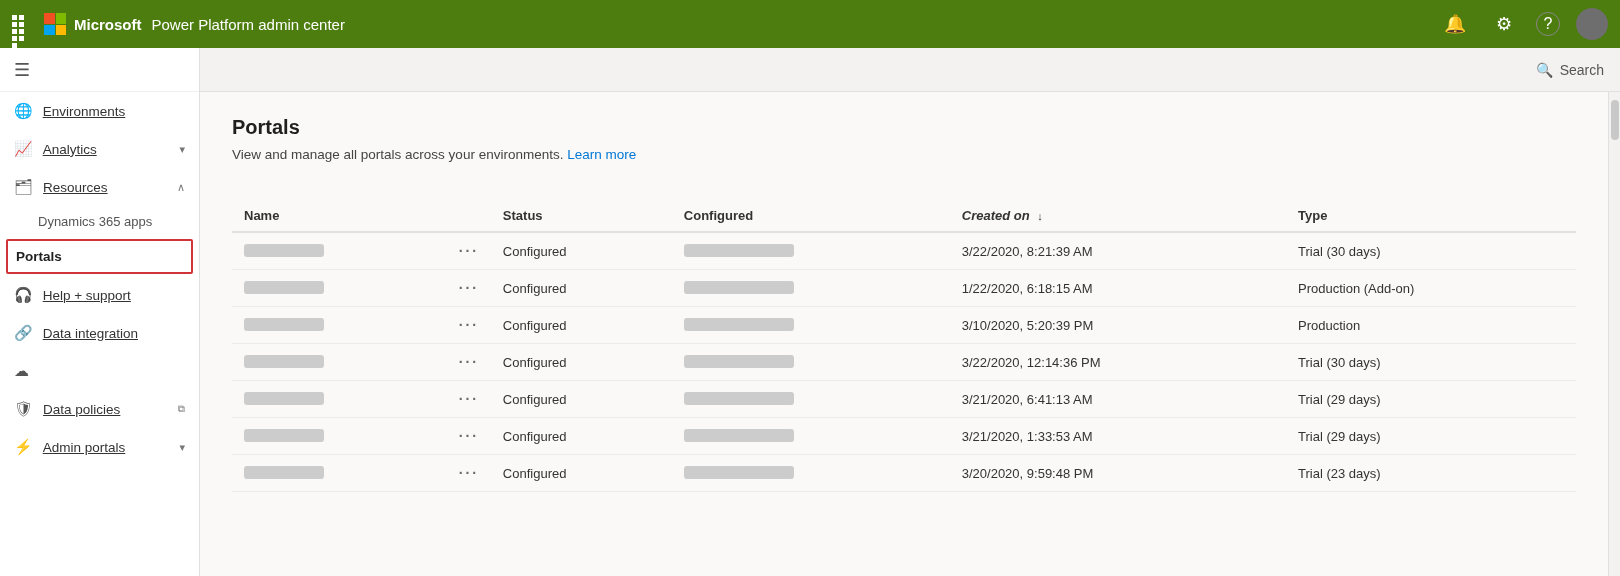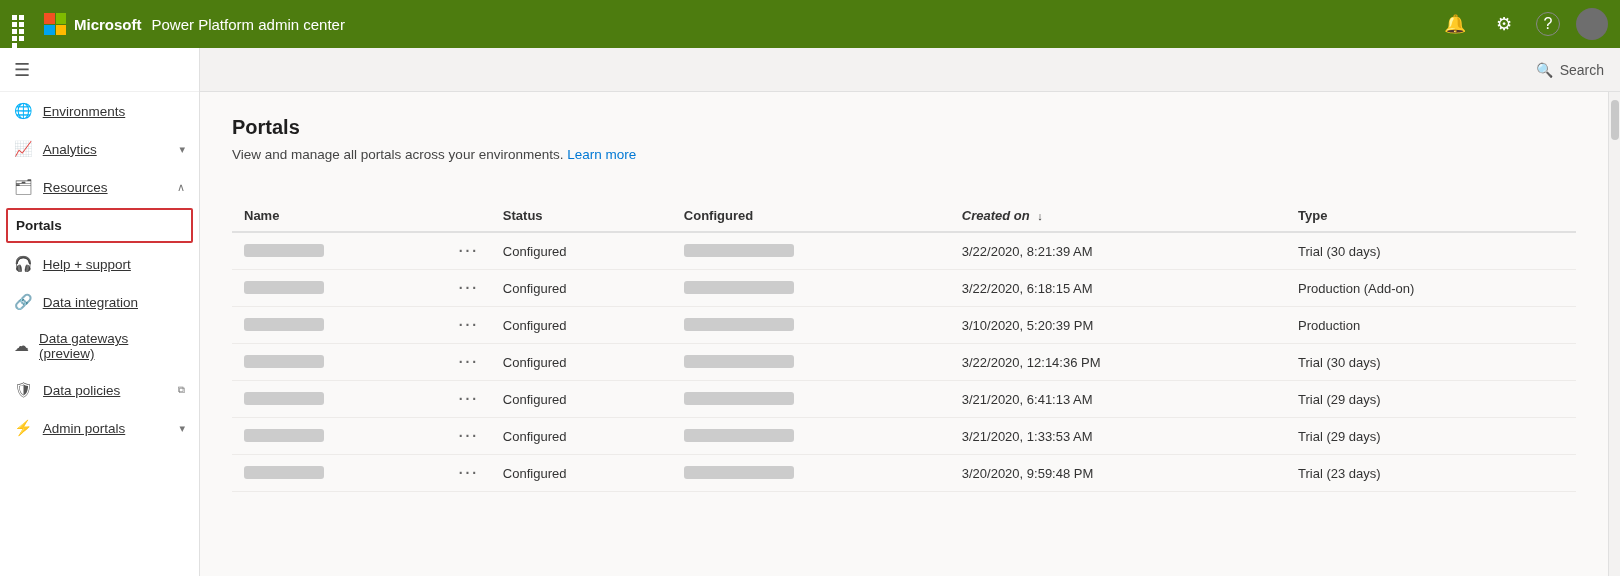--- a/index.html
+++ b/index.html
@@ -187,38 +187,40 @@
       <span class="sidebar-label">Analytics</span>
       <span class="sidebar-chevron">▾</span>
     </div>
 
     <div class="sidebar-item">
       <span class="sidebar-icon">🗂</span>
       <span class="sidebar-label">Resources</span>
       <span class="sidebar-chevron">∧</span>
     </div>
 
+    <div class="sidebar-sub">
+      <span>Dynamics 365 apps</span>
+    </div>
 
     <div class="sidebar-item selected-box" style="border:2px solid #d13438; border-radius:2px; margin:2px 6px; padding:8px 8px; background:#fff;">
       <span style="font-weight:600; color:#1f1f1f;">Portals</span>
     </div>
 
     <div class="sidebar-item">
       <span class="sidebar-icon">🎧</span>
       <span class="sidebar-label">Help + support</span>
     </div>
 
     <div class="sidebar-item">
       <span class="sidebar-icon">🔗</span>
       <span class="sidebar-label">Data integration</span>
     </div>
 
     <div class="sidebar-item">
       <span class="sidebar-icon">☁</span>
-      <span class="sidebar-label">Data gateways (preview)</span>
     </div>
 
     <div class="sidebar-item">
       <span class="sidebar-icon">🛡</span>
       <span class="sidebar-label">Data policies</span>
       <span class="sidebar-chevron" style="font-size:10px;">⧉</span>
     </div>
 
     <div class="sidebar-item">
       <span class="sidebar-icon">⚡</span>
@@ -284,21 +286,21 @@
     <td>
       <span style="background:#ccc; color:transparent; border-radius:3px; display:inline-block; min-width:80px; height:13px;">████████</span>
     </td>
     <td>
       <span class="dots-menu" style="letter-spacing:2px; font-size:14px; color:#666;">···</span>
     </td>
     <td class="status-configured">Configured</td>
     <td>
       <span style="background:#ccc; color:transparent; border-radius:3px; display:inline-block; min-width:80px; height:13px;">████████████</span>
     </td>
-    <td>3/22/2020, 6:18:15 AM</td>
+    <td>1/22/2020, 6:18:15 AM</td>
     <td>Production (Add-on)</td>
   </tr>
               <tr>
     <td>
       <span style="background:#ccc; color:transparent; border-radius:3px; display:inline-block; min-width:80px; height:13px;">████████</span>
     </td>
     <td>
       <span class="dots-menu" style="letter-spacing:2px; font-size:14px; color:#666;">···</span>
     </td>
     <td class="status-configured">Configured</td>

